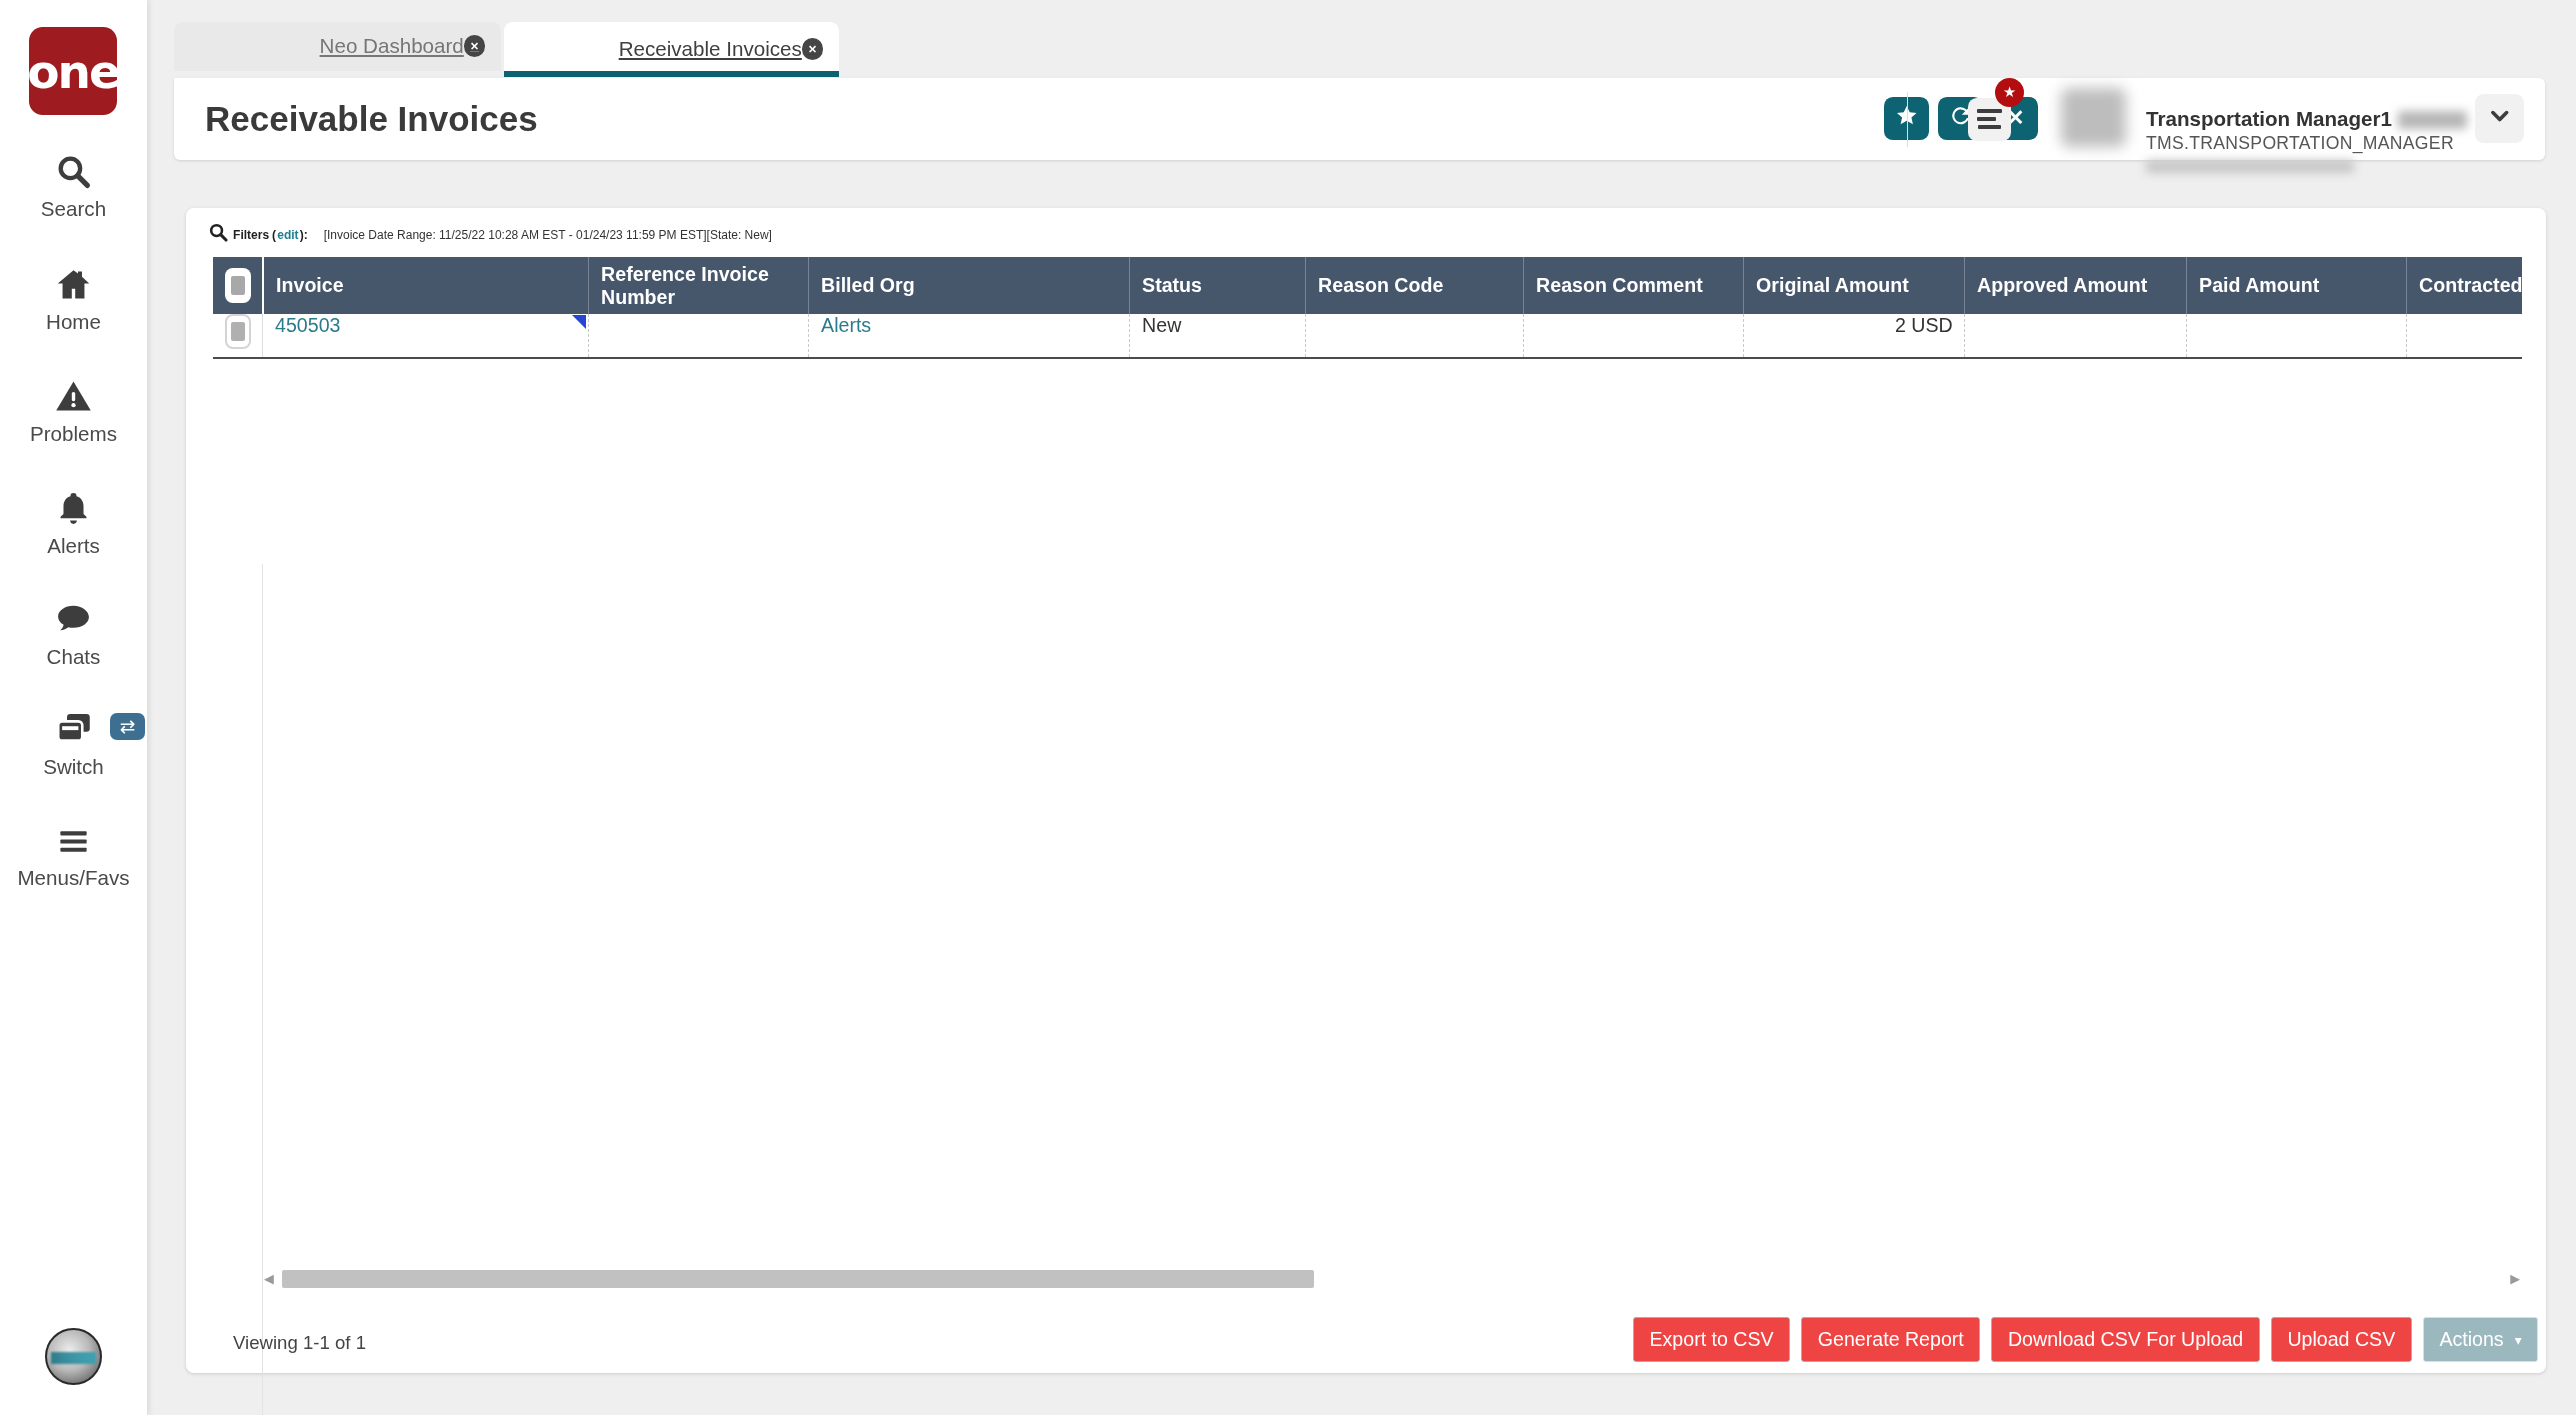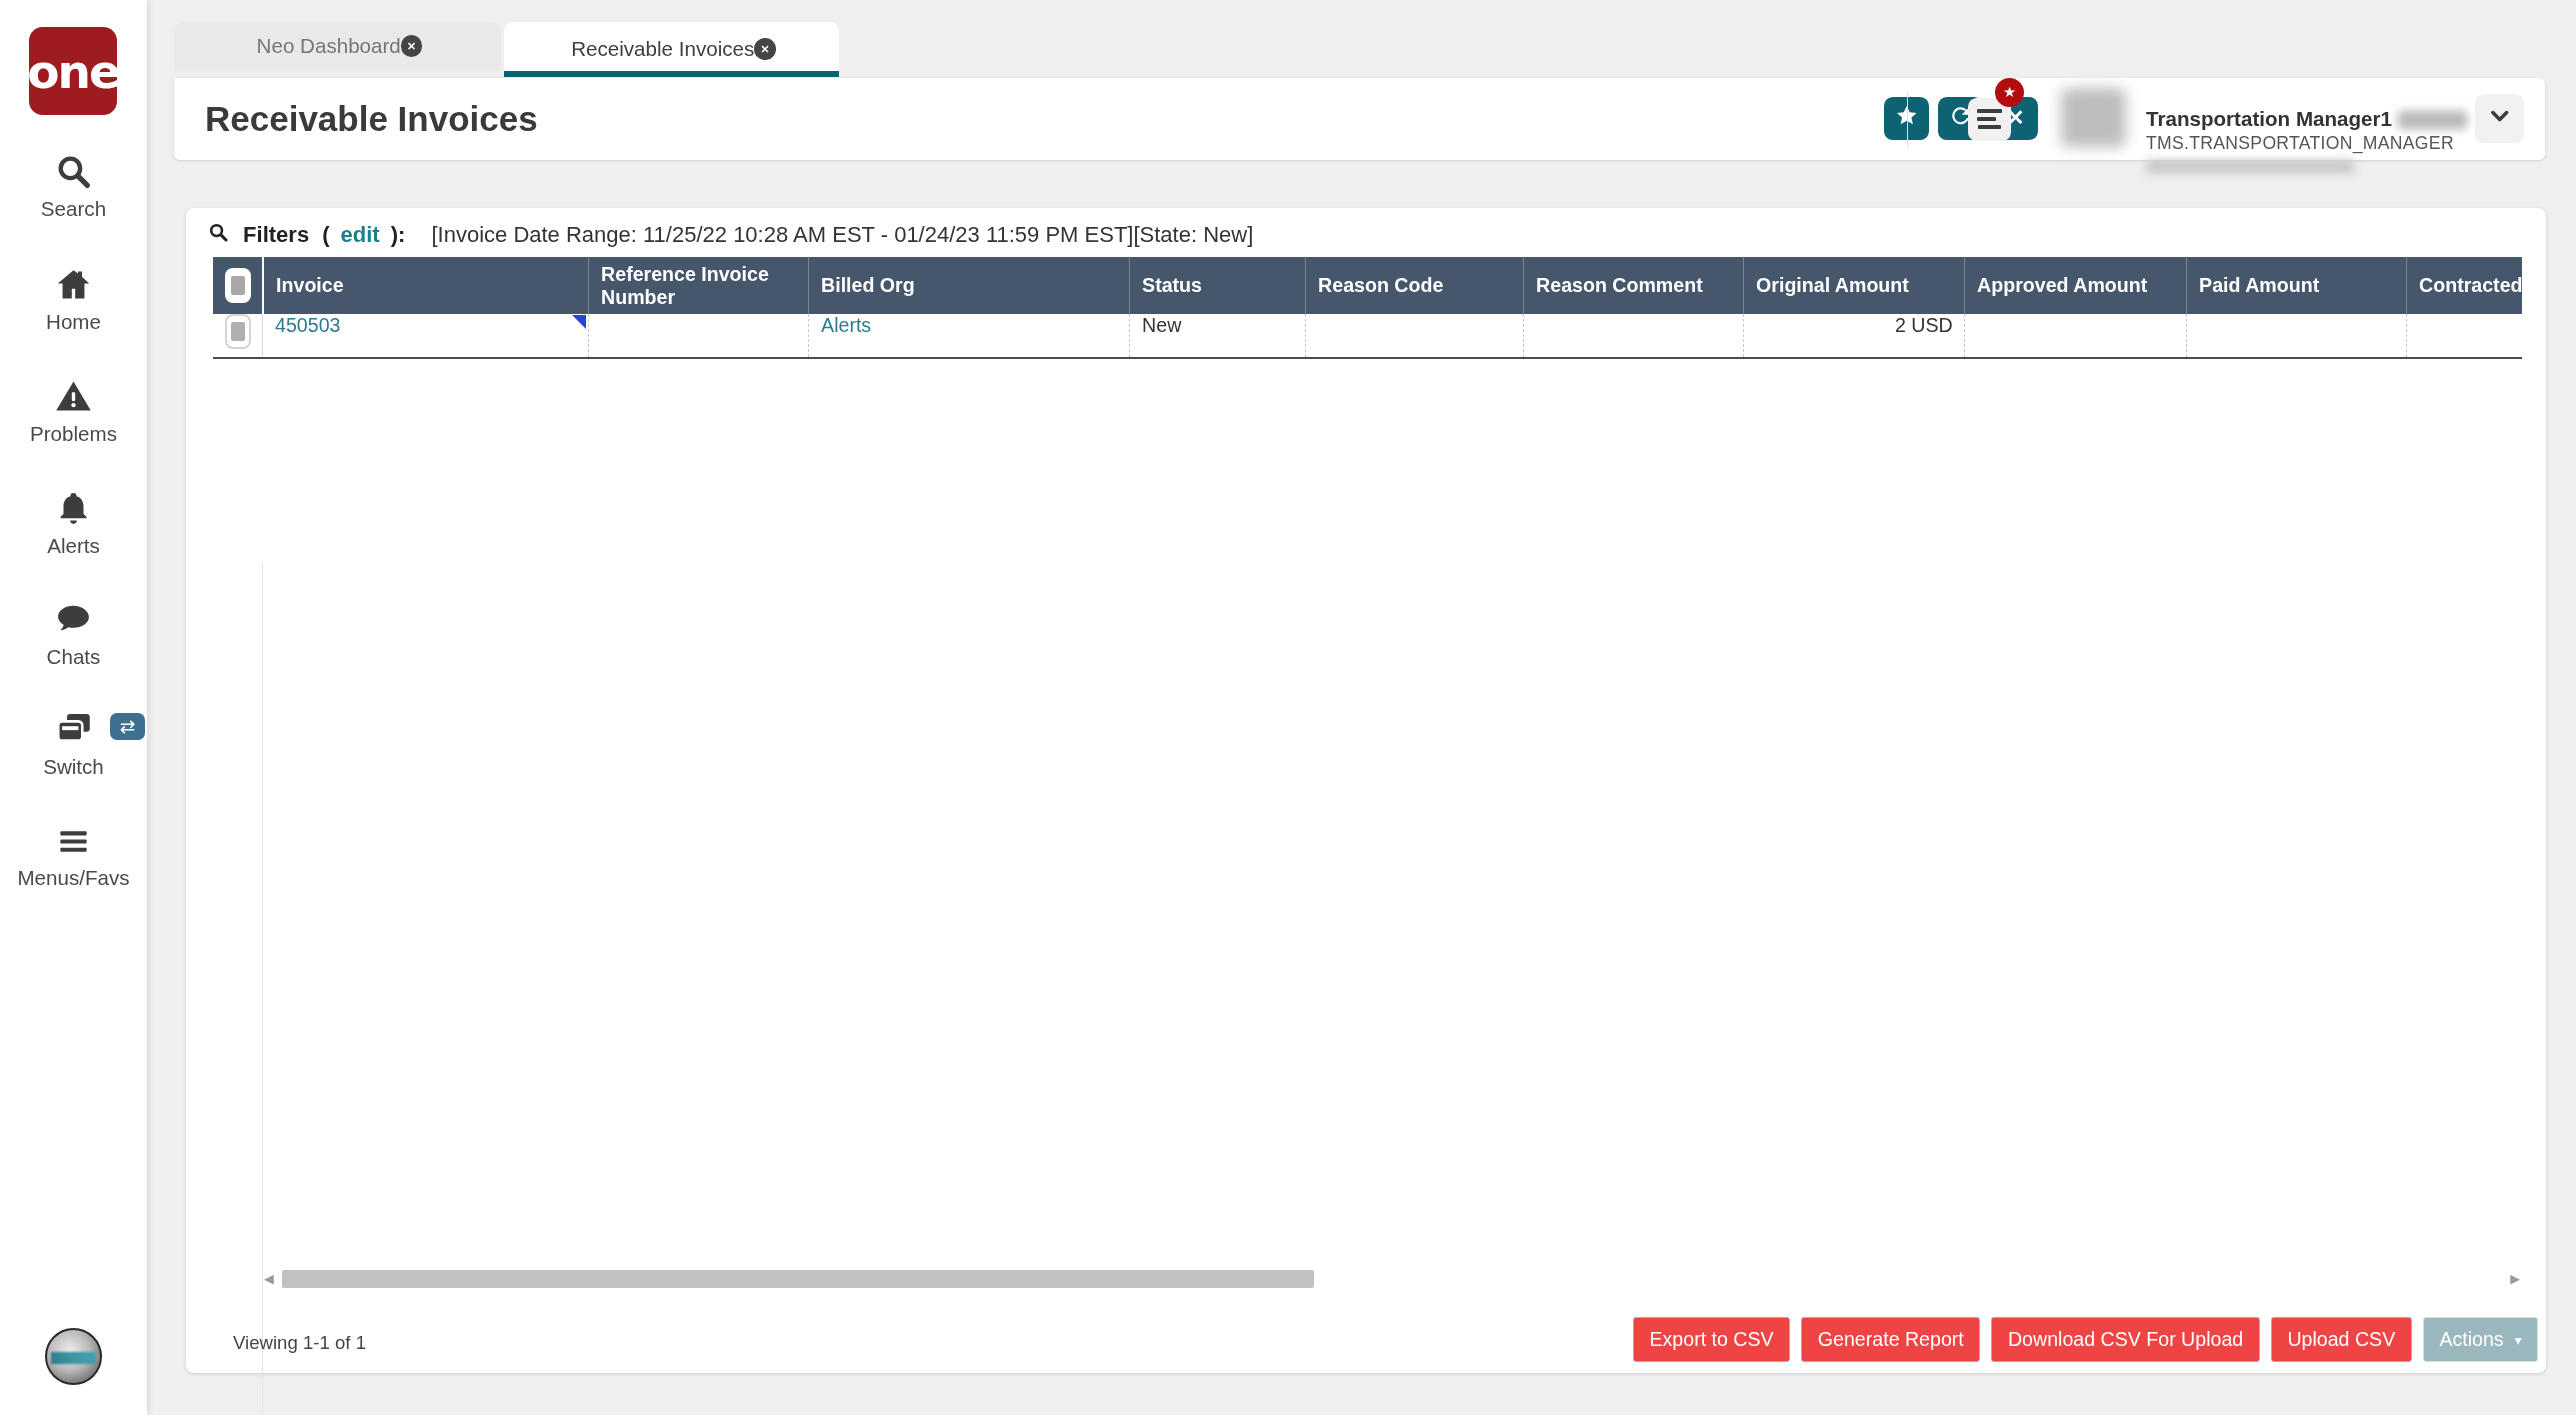--- a/index.html
+++ b/index.html
@@ -19,22 +19,22 @@
   .switch-badge{position:absolute;left:110px;top:3.9px;width:35px;height:27.4px;background:#3d6f91;
                 border-radius:6.9px;color:#fff;font-size:18.6px;line-height:27.4px;text-align:center;
                 font-family:"DejaVu Sans",sans-serif;cursor:pointer;}
   .profile-avatar{position:absolute;left:45px;top:1328px;width:53px;height:53px;border-radius:50%;
        border:2.9px solid #2a2a2a;cursor:pointer;overflow:hidden;
        background:radial-gradient(circle at 42% 38%, #ececec 0%, #b9b9b9 45%, #6f6f6f 80%, #3c3c3c 100%);}
   .profile-avatar::after{content:"";position:absolute;left:3.9px;top:21.5px;width:45px;height:12.7px;
        background:linear-gradient(90deg,#167183,#2fa3b5);opacity:.85;filter:blur(1px);}
 
   
-  .tab{position:absolute;display:flex;align-items:center;justify-content:center;
-       padding:0 15.7px 0 19.6px;box-sizing:border-box;border-radius:8.8px 8.8px 0 0;font-size:20.6px;cursor:pointer;}
+  .tab{position:absolute;display:flex;align-items:center;justify-content:flex-end;
+       padding:0 15.7px 0 19.6px;box-sizing:border-box;border-radius:8.8px 8.8px 0 0;font-size:20.6px;cursor:pointer;text-decoration:underline;}
   .tab-inactive{left:174px;top:21.5px;width:327px;height:49px;background:#e9e9e9;color:#767676;}
   .tab-active{left:504px;top:21.5px;width:335px;height:55px;background:#fff;color:#3f3f3f;}
   .tab-underline{position:absolute;left:0;bottom:0;width:100%;height:5.9px;background:#0d6170;}
   .tab-close{width:21.5px;height:21.5px;border-radius:50%;background:#454545;color:#fff;font-size:10.8px;
              font-weight:700;display:flex;align-items:center;justify-content:center;cursor:pointer;flex:0 0 auto;}
 
   
   .titlebar{position:absolute;left:174px;top:78px;width:2371px;height:82px;background:#fff;
             border-radius:0 5.9px 5.9px 5.9px;box-shadow:0 1px 2.9px rgba(0,0,0,.13);}
   .page-title{position:absolute;left:31px;top:0;line-height:82px;font-size:35px;font-weight:700;color:#3a3a3a;}
@@ -54,22 +54,22 @@
   .blur-chip{display:inline-block;width:69px;height:17.6px;background:#b6b6b6;filter:blur(4.9px);
              border-radius:2.9px;vertical-align:-2.9px;}
   .user-role{font-size:17.6px;color:#555;margin-top:2px;letter-spacing:0.3px;}
   .blur-line{width:208px;height:13.7px;background:#c6c6c6;filter:blur(4.9px);border-radius:2.9px;margin-top:5.9px;}
   .chevron-btn{position:absolute;left:2301px;top:15.7px;width:49px;height:49px;background:#f1f1f1;
                border-radius:8.8px;display:flex;align-items:center;justify-content:center;cursor:pointer;}
 
   
   .card{position:absolute;left:186px;top:208px;width:2360px;height:1165px;background:#fff;
         border-radius:7.8px;box-shadow:0 1px 3.9px rgba(0,0,0,.15);}
-  .filters-row{position:absolute;left:21.5px;top:13.7px;display:flex;align-items:flex-start;gap:15px;
-               font-size:22px;color:#222;}
+  .filters-row{position:absolute;left:21.5px;top:13.7px;display:flex;align-items:flex-end;gap:5px;
+               font-size:12px;color:#222;}
   .filters-label{font-weight:700;}
   .edit-link{color:#1d7f8f;font-weight:700;cursor:pointer;}
   .filters-summary{color:#333;margin-left:11px;}
 
   .tablewrap{position:absolute;left:27.4px;top:49px;width:2309px;overflow:hidden;}
   .trow{display:flex;width:2644px;}
   .thead{background:#46566b;height:57px;}
   .th{box-sizing:border-box;display:flex;align-items:center;padding:0 11.7px;color:#fff;
       font-size:19.6px;font-weight:700;line-height:1.15;border-left:1px solid rgba(255,255,255,.28);cursor:pointer;}
   .th:first-child{border-left:none;cursor:default;}

